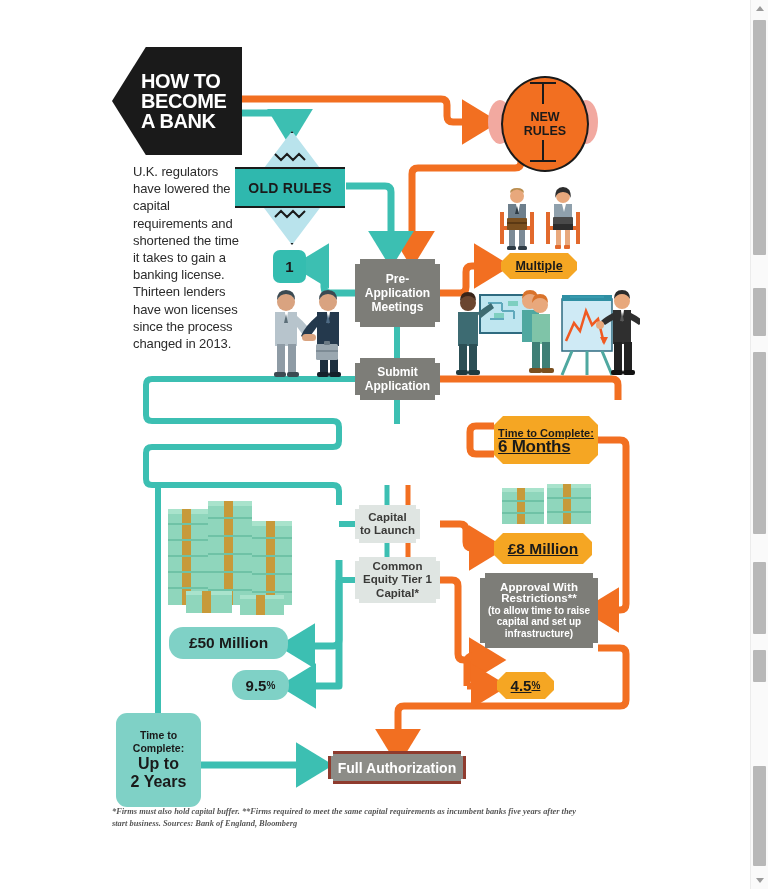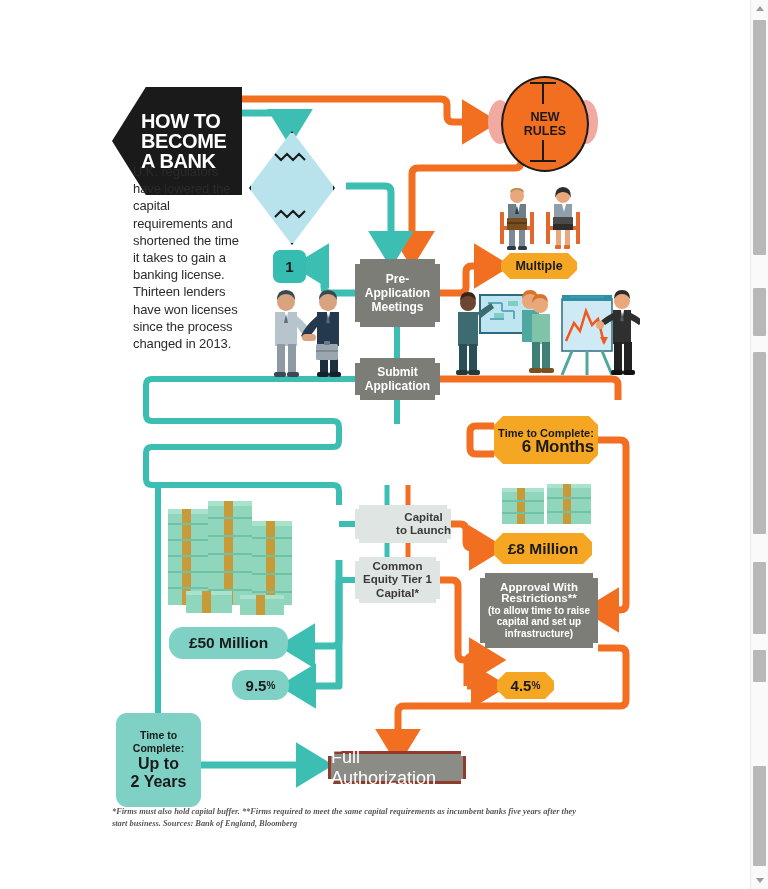--- a/index.html
+++ b/index.html
@@ -47,21 +47,21 @@
   }
   #connectors { position: absolute; top:0; left:0; width: 751px; height: 889px; }
 
   .node { position: absolute; box-sizing: border-box; }
 
   
   #title-hex {
     left: 112px; top: 47px; width: 130px; height: 108px;
     background: #1a1a1a;
     clip-path: polygon(26% 0%, 100% 0%, 100% 100%, 26% 100%, 0% 50%);
-    display: flex; align-items: center; justify-content: flex-start; margin-top: 40px;
+    display: flex; align-items: center; justify-content: flex-start;
   }
   #title-hex .txt {
     color: #fff; font-weight: bold; font-size: 20px; line-height: 20px;
     letter-spacing: -0.4px; margin-left: 29px; text-align: left;
   }
 
   
   #intro {
     left: 133px; top: 163px; width: 115px;
     color: #2b2b2b; font-size: 13px; line-height: 17.2px;
@@ -132,30 +132,30 @@
   
   .lightgrey-box {
     background: #dfe5e2;
     clip-path: polygon(0 4px, 4px 4px, 4px 0, calc(100% - 4px) 0, calc(100% - 4px) 4px, 100% 4px,
                        100% calc(100% - 4px), calc(100% - 4px) calc(100% - 4px), calc(100% - 4px) 100%,
                        4px 100%, 4px calc(100% - 4px), 0 calc(100% - 4px));
     display: flex; align-items: center; justify-content: center;
     color: #3a3a38; font-weight: bold; text-align: center;
     font-size: 11.5px; line-height: 13.5px;
   }
-  #box-capital   { left: 355px; top: 505px; width: 96px; height: 38px; justify-content: flex-end; }
+  #box-capital   { left: 355px; top: 505px; width: 65px; height: 38px; }
   #box-cet1      { left: 355px; top: 557px; width: 85px; height: 46px; }
 
   
   .orange-tag {
     background: #f5a623;
     clip-path: polygon(9px 0, calc(100% - 9px) 0, 100% 9px, 100% calc(100% - 9px),
                        calc(100% - 9px) 100%, 9px 100%, 0 calc(100% - 9px), 0 9px);
     display: flex; align-items: center; justify-content: center;
-    color: #1a1a1a; font-weight: bold; text-align: right;
+    color: #1a1a1a; font-weight: bold; text-align: left; text-decoration: underline;
   }
   #tag-multiple { left: 501px; top: 253px; width: 76px; height: 26px; font-size: 12.5px; }
   #tag-6months  { left: 494px; top: 416px; width: 104px; height: 48px; font-size: 11px; line-height: 13px; }
   #tag-6months .big { font-size: 17px; display: block; letter-spacing: -0.3px; }
   #tag-8m       { left: 494px; top: 533px; width: 98px; height: 31px; font-size: 15.5px; }
   #tag-45       { left: 497px; top: 672px; width: 57px; height: 27px; font-size: 15px; }
   .pct-small { font-size: 10px; }
 
   
   .teal-tag {
@@ -172,21 +172,21 @@
   #tag-2yr .big { font-size: 16px; line-height: 18px; display: block; }
 
   
   #box-full-auth {
     left: 328px; top: 751px; width: 138px; height: 33px;
     background: #8c8c87; border: 3px solid #8f3b2e;
     clip-path: polygon(0 5px, 5px 5px, 5px 0, calc(100% - 5px) 0, calc(100% - 5px) 5px, 100% 5px,
                        100% calc(100% - 5px), calc(100% - 5px) calc(100% - 5px), calc(100% - 5px) 100%,
                        5px 100%, 5px calc(100% - 5px), 0 calc(100% - 5px));
     display: flex; align-items: center; justify-content: center;
-    color: #ffffff; font-weight: normal; font-size: 18px;
+    color: #ffffff; font-weight: bold; font-size: 14px;
   }
 
   
   #footnote {
     left: 112px; top: 806px; width: 470px;
     font-family: "Liberation Serif", serif;
     font-style: italic; font-weight: bold;
     font-size: 8.4px; line-height: 11.5px; color: #565656;
   }
 
@@ -286,20 +286,23 @@
       </div>
     </div>
 
     <div class="node" id="intro">U.K. regulators have lowered the capital requirements and shortened the time it takes to gain a banking license. Thirteen lenders have won licenses since the process changed in 2013.</div>
 
     <div class="node" id="old-rules-wrap">
       <div id="old-rules-diamond"></div>
       <svg class="zigzag" style="top:20px;width:34px;height:12px;" viewBox="0 0 34 12">
         <path d="M2,3 L8,9 L14,3 L20,9 L26,3 L32,9" stroke="#1a1a1a" stroke-width="2" fill="none"></path>
       </svg>
+      <div id="old-rules-band">
+        <span class="lbl">OLD RULES</span>
+      </div>
       <svg class="zigzag" style="top:77px;width:34px;height:12px;" viewBox="0 0 34 12">
         <path d="M2,9 L8,3 L14,9 L20,3 L26,9 L32,3" stroke="#1a1a1a" stroke-width="2" fill="none"></path>
       </svg>
     </div>
 
     <div class="node" id="new-rules-wrap">
       <div id="new-rules-ear-l"></div>
       <div id="new-rules-ear-r"></div>
       <div id="new-rules-circle">
         <div class="lbl">

